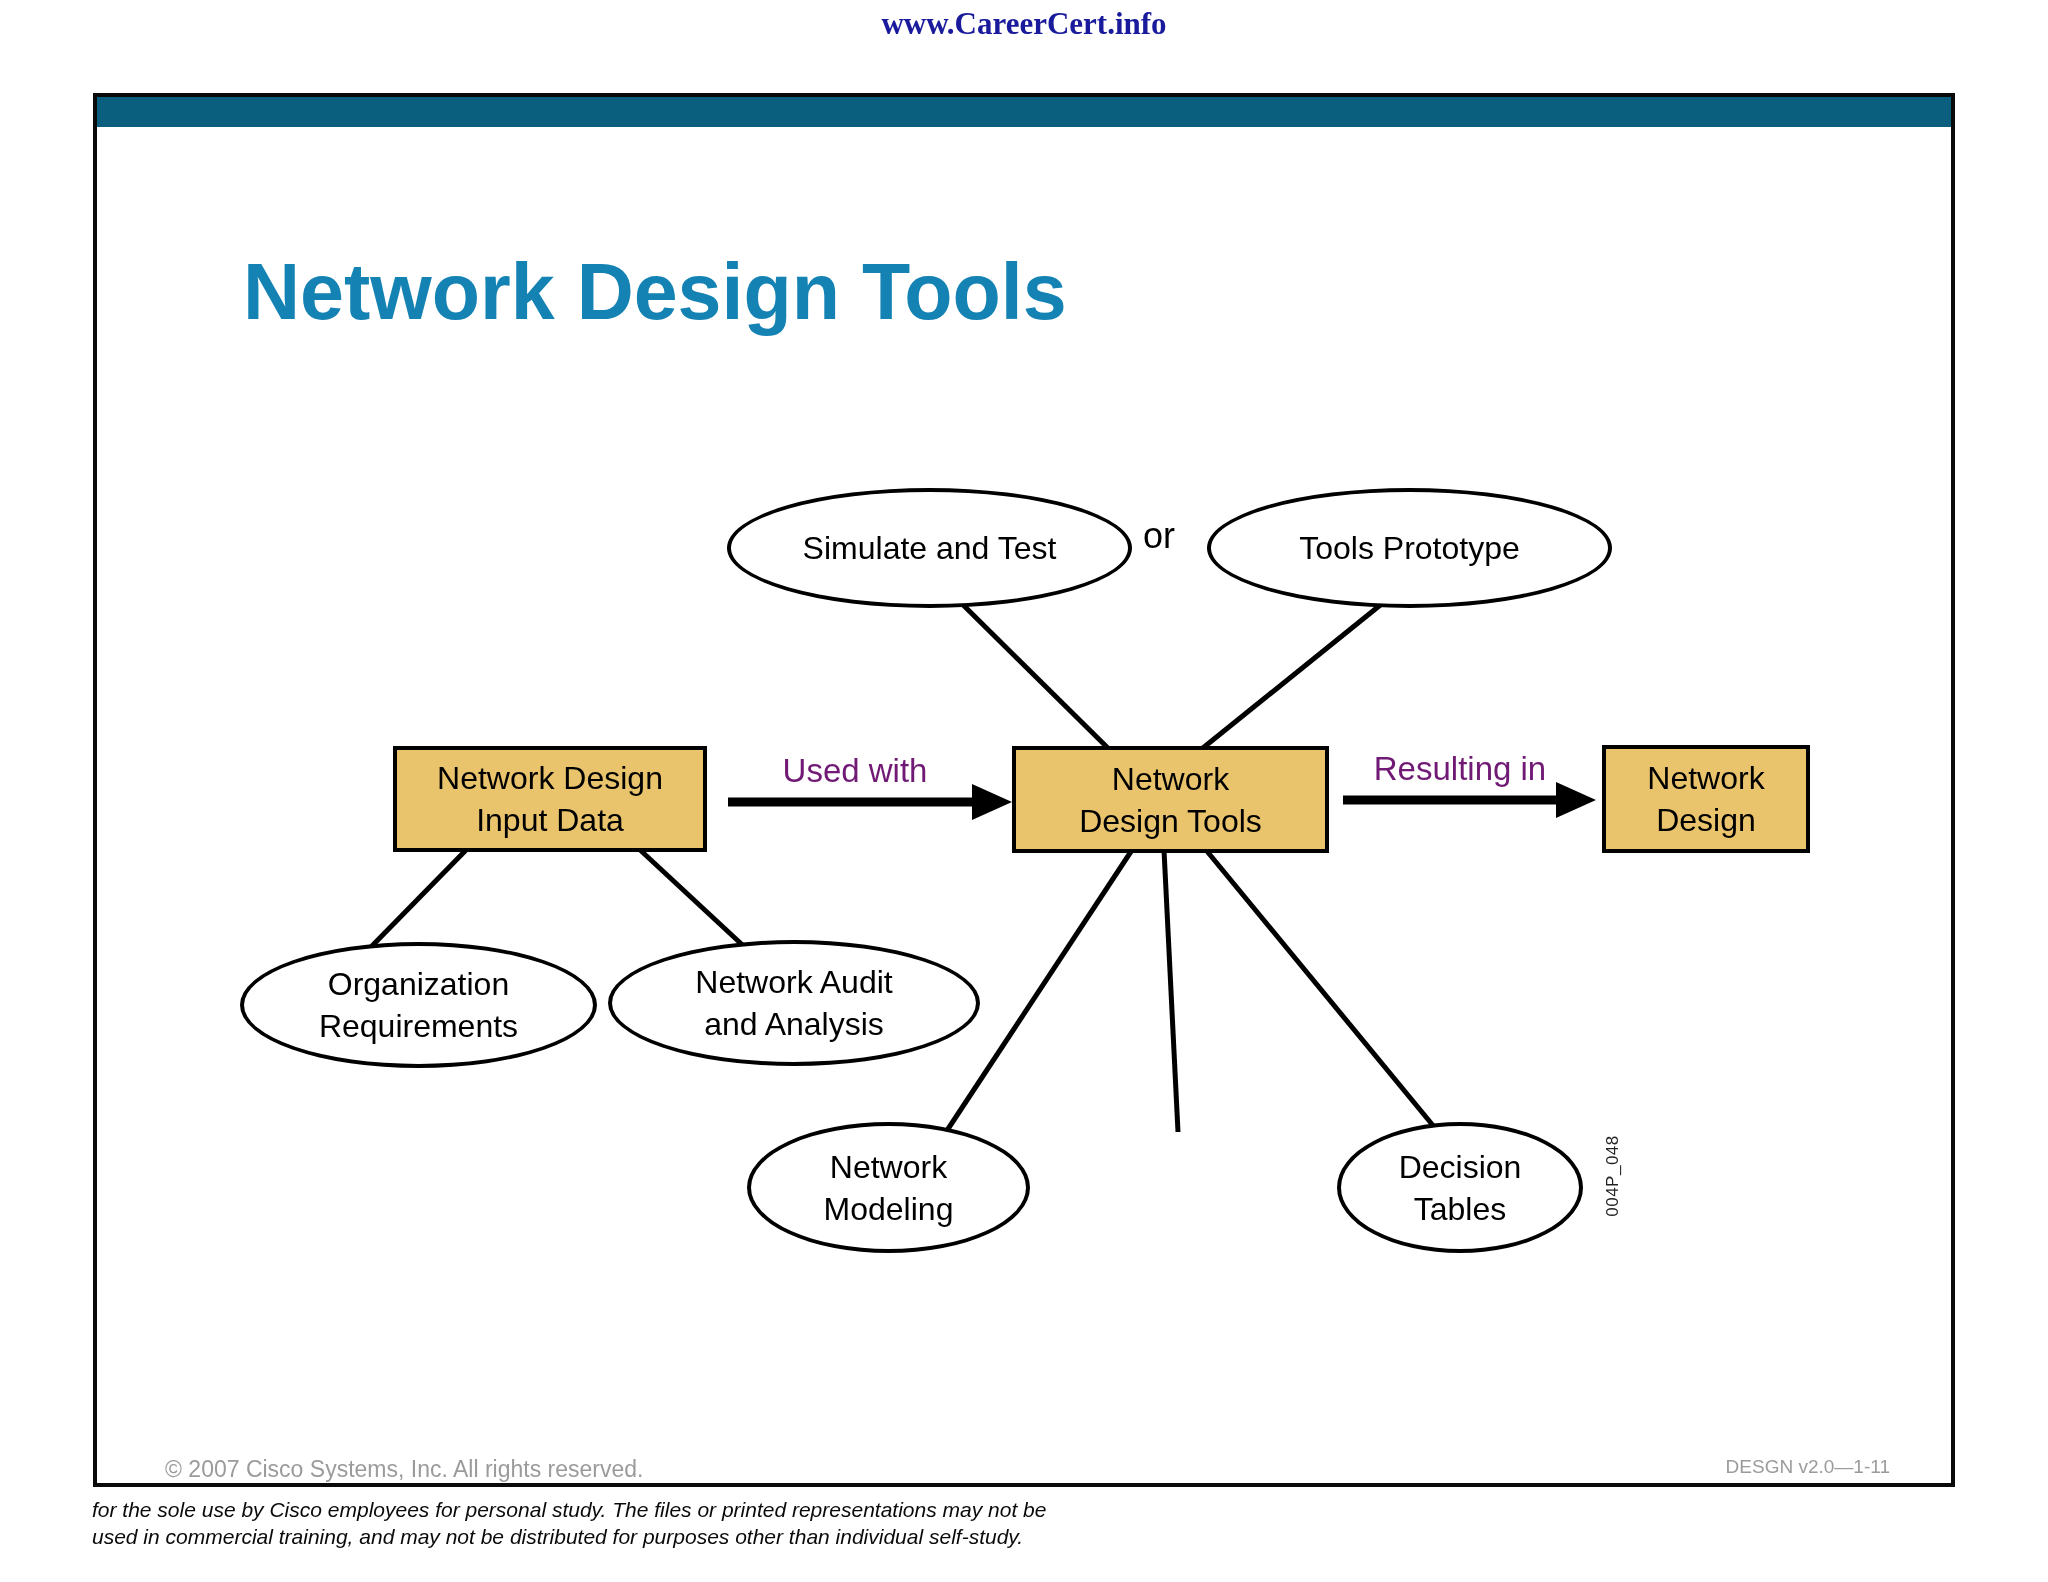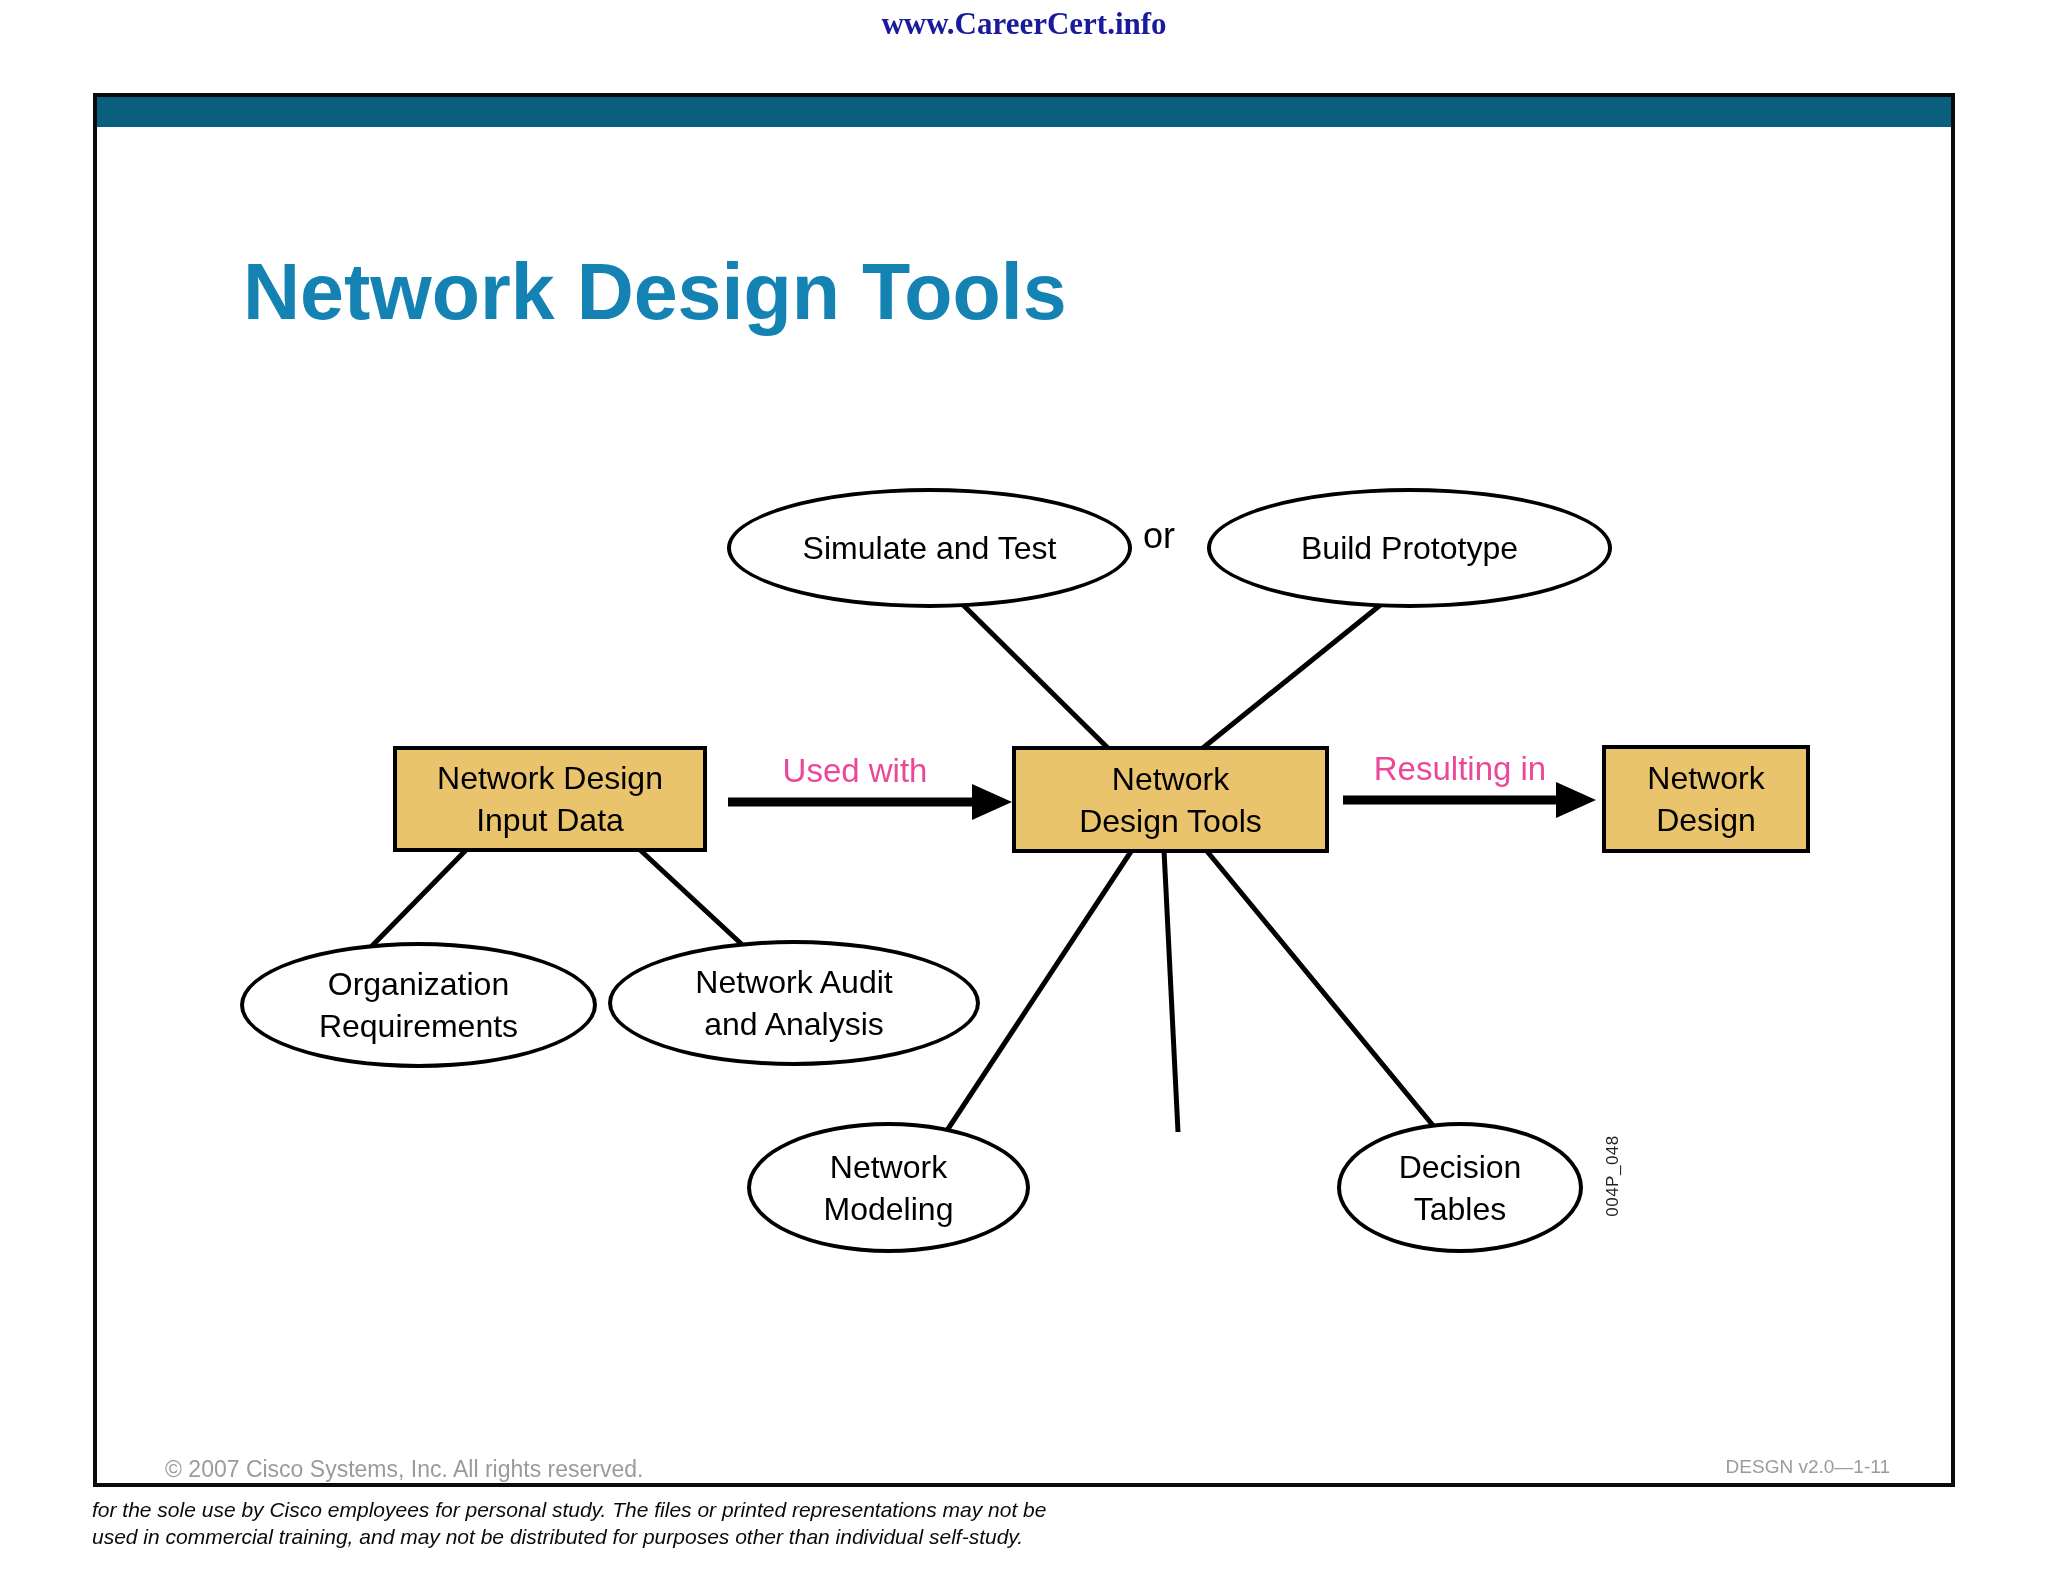--- a/index.html
+++ b/index.html
@@ -72,21 +72,21 @@
     background: #ffffff;
   }
   .flowbox {
     border: 4px solid #000000;
     background: #eac46c;
   }
   .arrow-label {
     position: absolute;
     text-align: center;
     font-size: 33px;
-    color: #ec4899;
+    color: #701a75;
     z-index: 2;
   }
   .or-label {
     position: absolute;
     font-size: 36px;
     color: #000000;
     z-index: 2;
   }
   .figure-id {
     position: absolute;
@@ -156,21 +156,21 @@
     </g>
 
     <g>
       <line x1="1343" y1="800" x2="1556" y2="800" stroke="#000" stroke-width="9"></line>
       <polygon points="1556,782 1596,800 1556,818" fill="#000"></polygon>
     </g>
   </svg>
 
   <div class="node ellipse" style="left:727px; top:488px; width:405px; height:120px;">Simulate and Test</div>
   <div class="or-label" style="left:1143px; top:515px; width:60px;">or</div>
-  <div class="node ellipse" style="left:1207px; top:488px; width:405px; height:120px;">Build Prototype</div>
+  <div class="node ellipse" style="left:1207px; top:488px; width:405px; height:120px;">Tools Prototype</div>
 
   <div class="node flowbox" style="left:393px; top:746px; width:314px; height:106px;">Network Design
 Input Data</div>
   <div class="arrow-label" style="left:735px; top:752px; width:240px;">Used with</div>
   <div class="node flowbox" style="left:1012px; top:746px; width:317px; height:107px;">Network
 Design Tools</div>
   <div class="arrow-label" style="left:1340px; top:750px; width:240px;">Resulting in</div>
   <div class="node flowbox" style="left:1602px; top:745px; width:208px; height:108px;">Network
 Design</div>
 

